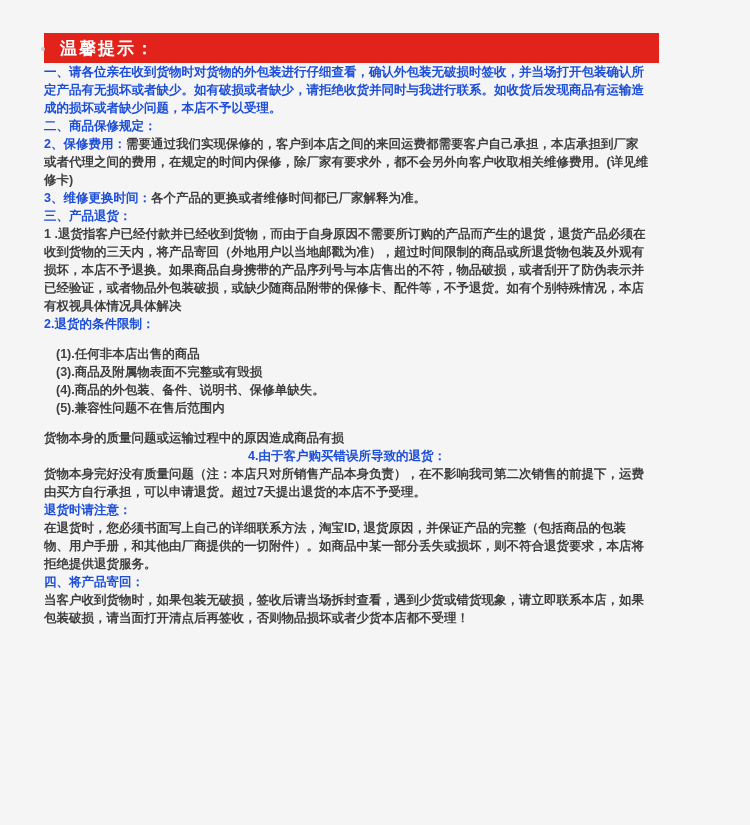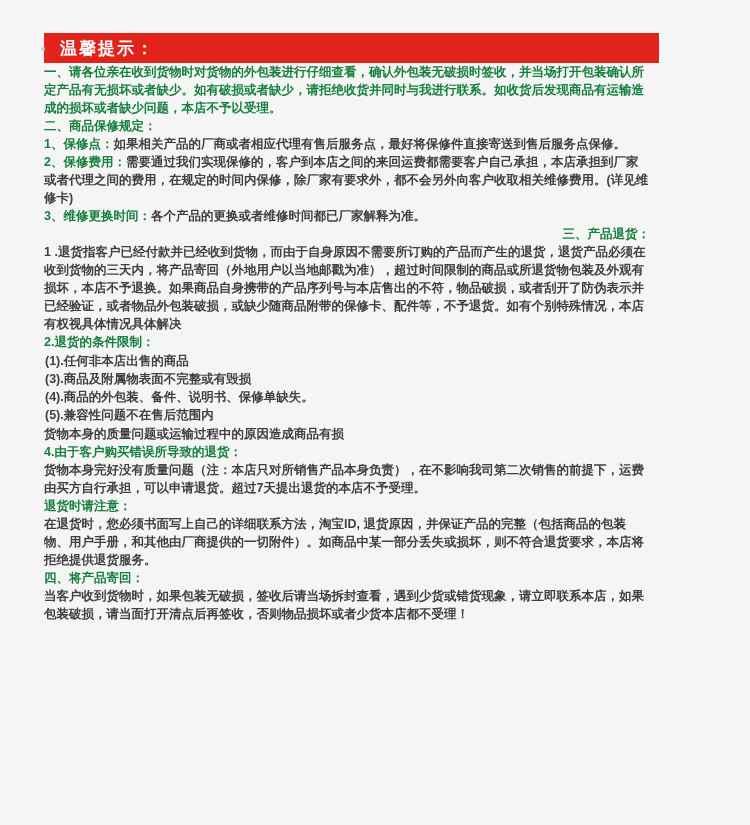--- a/index.html
+++ b/index.html
@@ -41,53 +41,52 @@
     padding-left: 16px;
   }
   .content {
     padding: 0 40px 0 44px;
     font-size: 12.5px;
     line-height: 18px;
     font-weight: 600;
     color: #3f3f3f;
   }
   .content p, .content div.line { margin: 0; }
-  .red { color: #15803d; }
+  .red { color: #1d4ed8; }
   .bold { font-weight: 700; }
   .intro          { margin-top: 14px; }
   .sec2-heading   { margin-top: 8px;  }
   .w-item1        { margin-top: 4px;  }
   .w-item2        { margin-top: 13px; }
   .w-item3        { margin-top: 13px; }
-  .sec3-heading   { margin-top: 16px; text-align: right; }
+  .sec3-heading   { margin-top: 16px; }
   .cond-heading   { margin-top: 15px; }
-  .cond-list { margin: 1px; padding: 0; list-style: none; }
+  .cond-list { margin: 12px; padding: 0; list-style: none; }
   .self-heading   { margin-top: 15px; }
-  .wrong-heading  { margin-top: 15px; }
+  .wrong-heading  { margin-top: 15px; text-align: center; }
   .notice-heading { margin-top: 17px; }
   .sec4-heading   { margin-top: 6px;  }
   .other-text     { margin-top: 12px; }
 </style>
 </head>
 <body>
 
 <div class="page">
 
   <div class="banner">
     <span class="banner-dot"></span>
     <span class="banner-title">温馨提示：</span>
   </div>
 
   <div class="content">
 
     <p class="intro red bold">一、请各位亲在收到货物时对货物的外包装进行仔细查看，确认外包装无破损时签收，并当场打开包装确认所定产品有无损坏或者缺少。如有破损或者缺少，请拒绝收货并同时与我进行联系。如收货后发现商品有运输造成的损坏或者缺少问题，本店不予以受理。</p>
 
     <div>
       <p class="sec2-heading red bold">二、商品保修规定：</p>
-      <p class="w-item1"><span class="red bold">1、保修点：</span><span>如果相关产品的厂商或者相应代理有售后服务点，最好将保修件直接寄送到售后服务点保修。</span></p>
       <p class="w-item2"><span class="red bold">2、保修费用：</span><span>需要通过我们实现保修的，客户到本店之间的来回运费都需要客户自己承担，本店承担到厂家或者代理之间的费用，在规定的时间内保修，除厂家有要求外，都不会另外向客户收取相关维修费用。(详见维修卡)</span></p>
       <p class="w-item3"><span class="red bold">3、维修更换时间：</span><span>各个产品的更换或者维修时间都已厂家解释为准。</span></p>
     </div>
 
     <div>
       <p class="sec3-heading red bold">三、产品退货：</p>
       <p>1 .退货指客户已经付款并已经收到货物，而由于自身原因不需要所订购的产品而产生的退货，退货产品必须在收到货物的三天内，将产品寄回（外地用户以当地邮戳为准），超过时间限制的商品或所退货物包装及外观有损坏，本店不予退换。如果商品自身携带的产品序列号与本店售出的不符，物品破损，或者刮开了防伪表示并已经验证，或者物品外包装破损，或缺少随商品附带的保修卡、配件等，不予退货。如有个别特殊情况，本店有权视具体情况具体解决</p>
 
       <p class="cond-heading red bold">2.退货的条件限制：</p>
       <ul class="cond-list">

